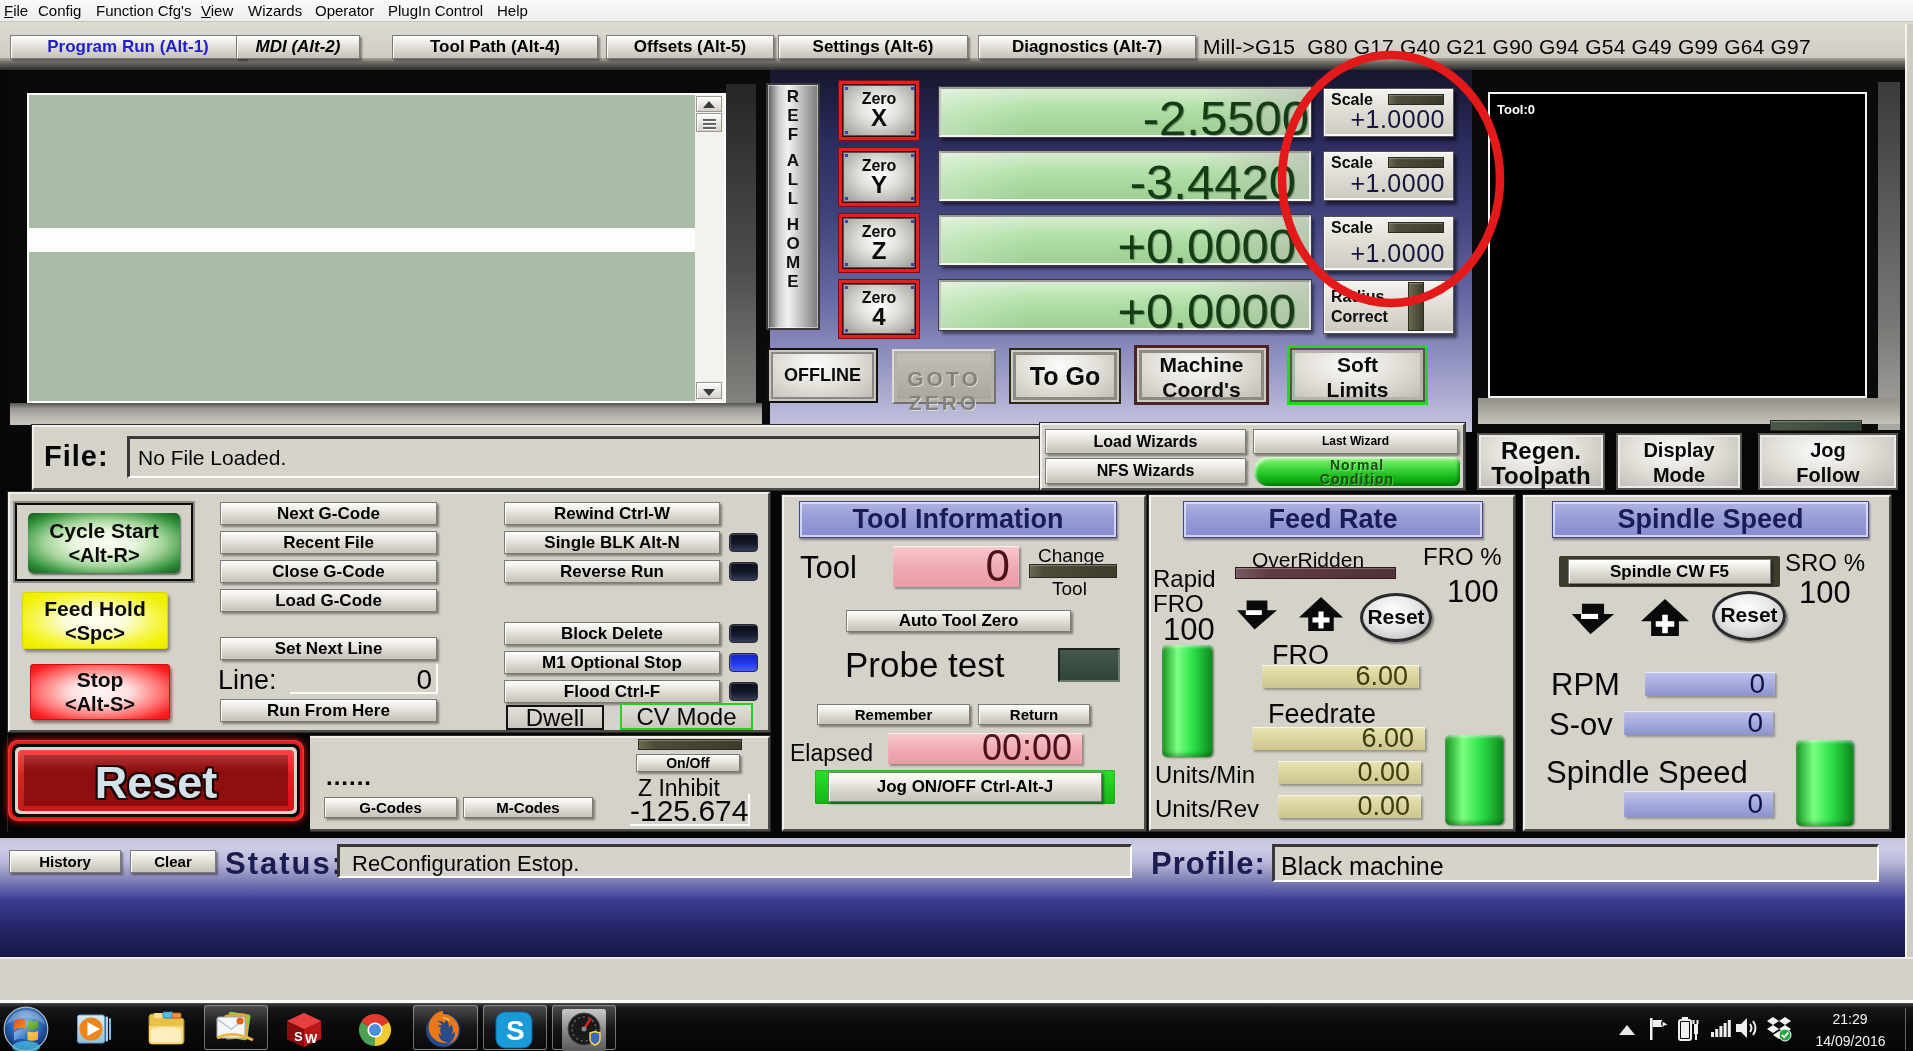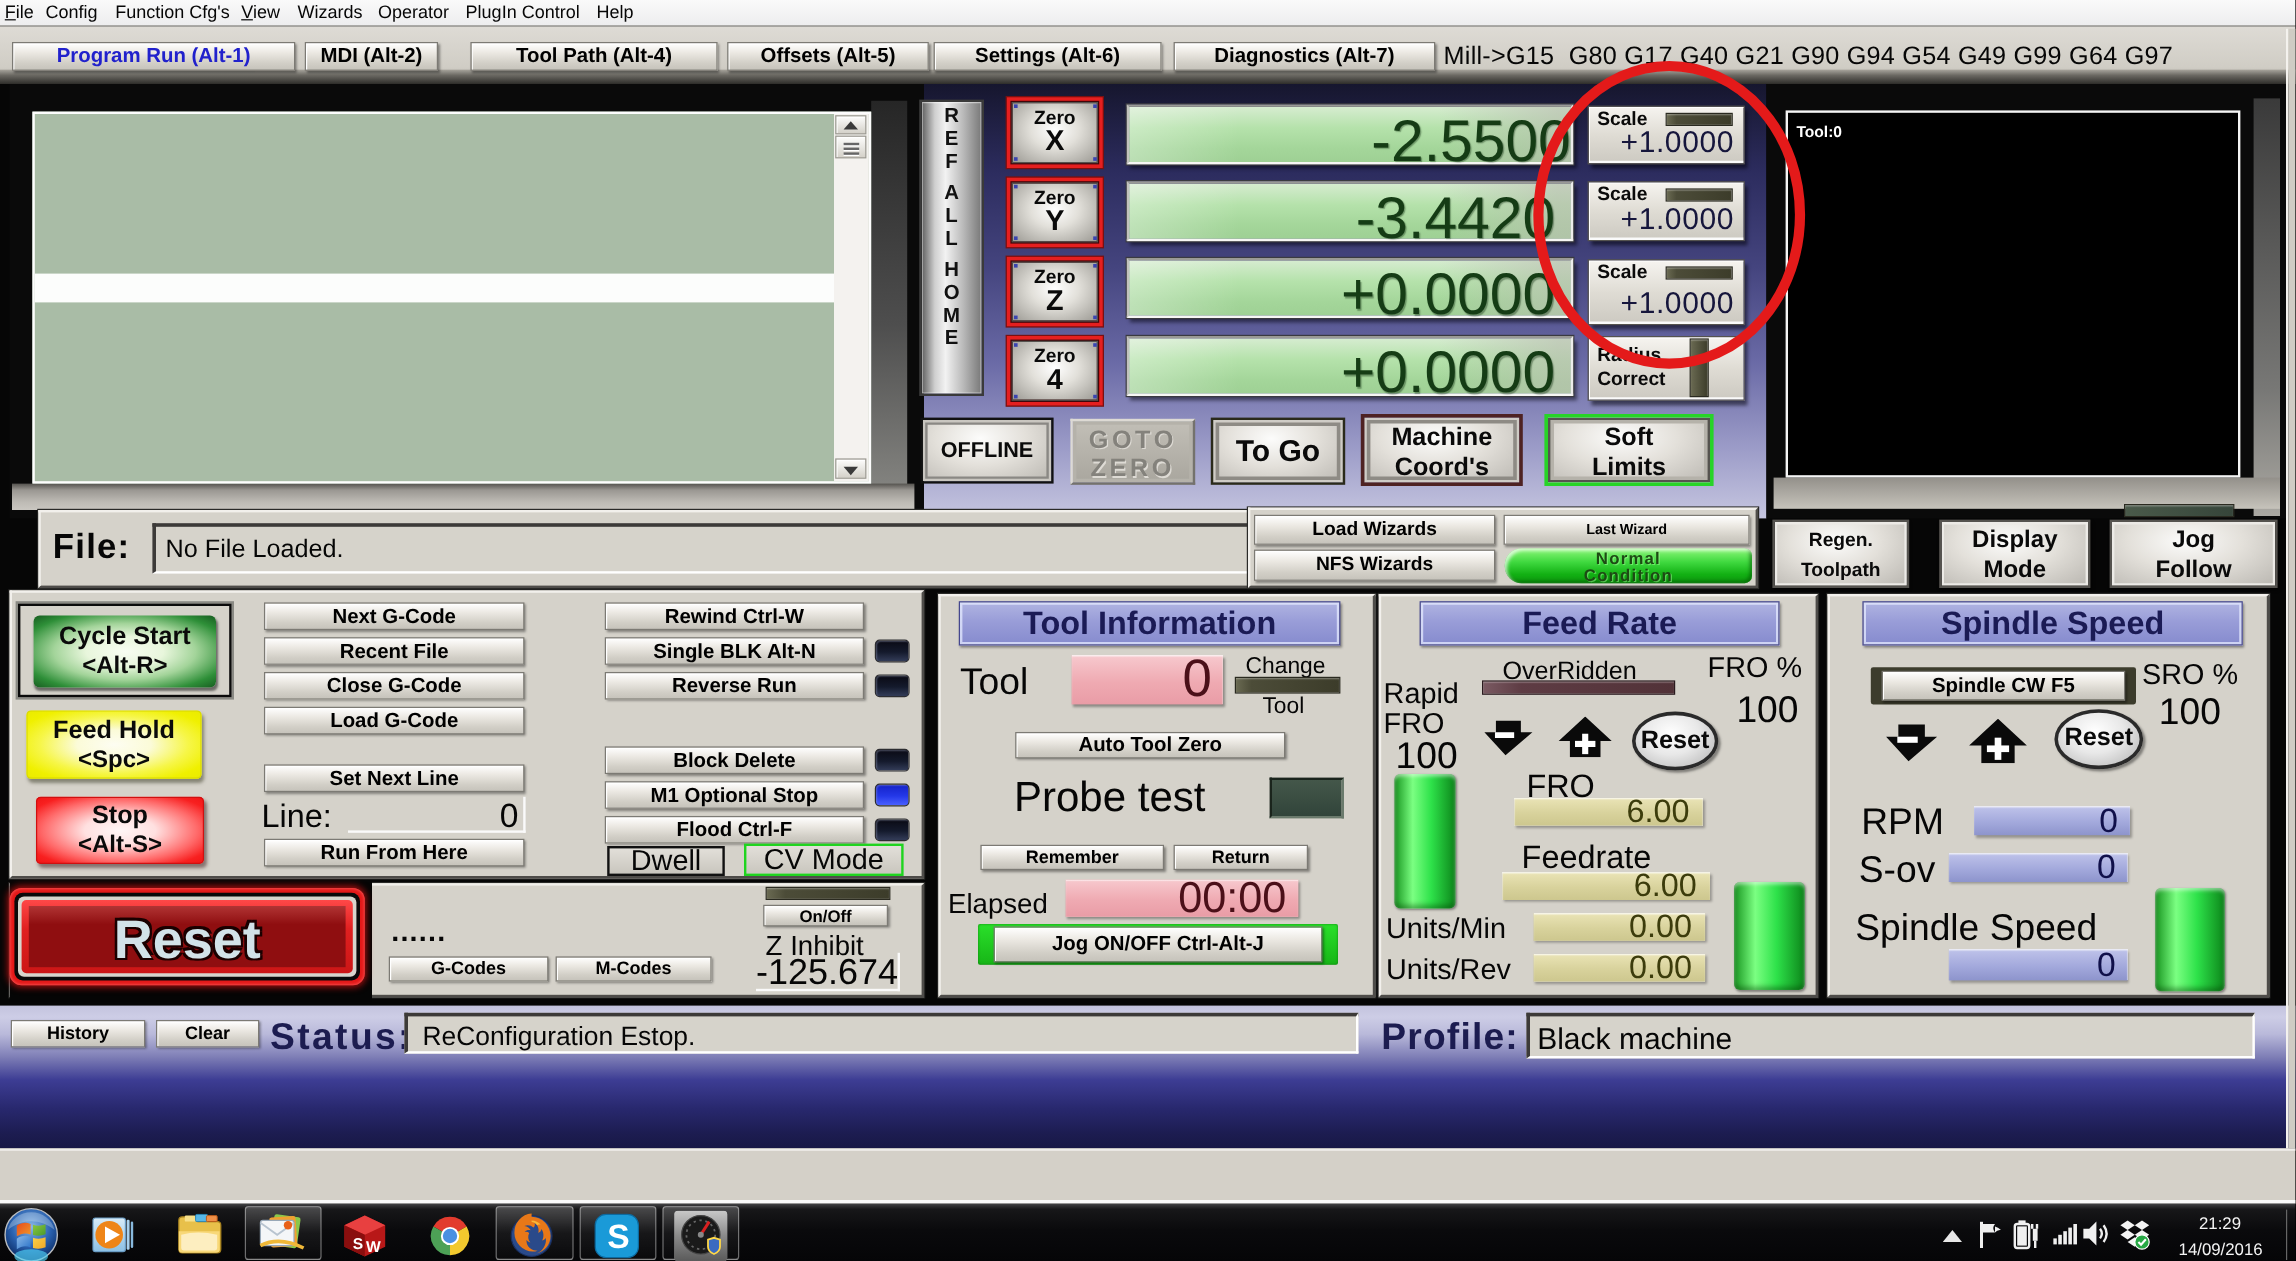--- a/index.html
+++ b/index.html
@@ -42,21 +42,21 @@
   <div class="lab" style="left:201px;top:2px;font-size:15px;"><u>V</u>iew</div>
   <div class="lab" style="left:248px;top:2px;font-size:15px;">Wizards</div>
   <div class="lab" style="left:315px;top:2px;font-size:15px;">Operator</div>
   <div class="lab" style="left:388px;top:2px;font-size:15px;">PlugIn Control</div>
   <div class="lab" style="left:497px;top:2px;font-size:15px;">Help</div>
 </div>
 
 <div class="b" id="tabbar" style="left:0;top:22px;width:1913px;height:48px;background:linear-gradient(180deg,#dedbd5 0%,#d0cdc5 70%,#b8b5ad 100%);">
   <div class="b" style="left:0;top:36px;width:1913px;height:12px;background:linear-gradient(180deg,#a8a59d 0%,#6a6862 40%,#2e2d2a 100%);"></div>
   <div class="btn" style="left:10px;top:13px;width:236px;height:24px;font-size:17px;line-height:22px;color:#2121cc;">Program Run (Alt-1)</div>
-  <div class="btn" style="left:254px;top:13px;width:111px;height:24px;font-size:17px;line-height:22px;">MDI (Alt-2)</div>
+  <div class="btn" style="left:236px;top:13px;width:124px;height:24px;font-size:17px;line-height:22px;font-style:italic;">MDI (Alt-2)</div>
   <div class="btn" style="left:392px;top:13px;width:206px;height:24px;font-size:17px;line-height:22px;">Tool Path (Alt-4)</div>
   <div class="btn" style="left:606px;top:13px;width:168px;height:24px;font-size:17px;line-height:22px;">Offsets (Alt-5)</div>
   <div class="btn" style="left:778px;top:13px;width:190px;height:24px;font-size:17px;line-height:22px;">Settings (Alt-6)</div>
   <div class="btn" style="left:978px;top:13px;width:218px;height:24px;font-size:17px;line-height:22px;">Diagnostics (Alt-7)</div>
   <div class="lab" style="left:1203px;top:13px;font-size:21px;letter-spacing:0.2px;">Mill-&gt;G15&nbsp; G80 G17 G40 G21 G90 G94 G54 G49 G99 G64 G97</div>
 </div>
 
 <div class="b" id="main" style="left:0;top:70px;width:1913px;height:933px;background:#060606;"></div>
 
 <div class="b" style="left:757px;top:70px;width:715px;height:362px;background:linear-gradient(180deg,#16162e 0%,#2c2c5e 20%,#44447e 42%,#6a6aa6 64%,#9c9cc8 84%,#c6c6e0 100%);"></div>
@@ -151,21 +151,21 @@
       <span class="scl oled"></span>
       <span class="scv">+1.0000</span>
   </div>
 
   <div class="b scale" style="left:1323px;top:280px;width:131px;height:54px;">
     <span style="position:absolute;left:7px;top:6px;font-size:16px;font-weight:bold;line-height:20px;color:#0a0a0a;">Radius<br>Correct</span>
     <span class="oled" style="left:84px;top:1px;width:16px;height:49px;background:linear-gradient(90deg,#6a6a52,#3c3c2a);"></span>
   </div>
 
   <div class="sil" style="left:767px;top:348px;width:111px;height:55px;border:2px solid #111;box-shadow:inset 0 0 0 2px #c9c6c0, inset 0 0 0 4px #8a8884;font-size:18px;line-height:51px;">OFFLINE</div>
-  <div class="b" style="left:892px;top:349px;width:104px;height:55px;background:linear-gradient(180deg,#c2bfb7,#a9a69e);border:2px solid;border-color:#dddad4 #74726c #74726c #dddad4;box-shadow:inset 0 0 0 3px #b5b2aa;font-size:21px;font-weight:bold;color:#84827c;text-align:center;line-height:24px;padding-top:4px;letter-spacing:3px;text-shadow:1px 1px 0 #dedbd5;">GOTO<br>ZERO</div>
+  <div class="b" style="left:892px;top:349px;width:104px;height:55px;background:linear-gradient(180deg,#c2bfb7,#a9a69e);border:2px solid;border-color:#dddad4 #74726c #74726c #dddad4;box-shadow:inset 0 0 0 3px #b5b2aa;font-size:21px;font-weight:bold;color:#84827c;text-align:center;line-height:24px;padding-top:16px;letter-spacing:3px;text-shadow:1px 1px 0 #dedbd5;">GOTO<br>ZERO</div>
   <div class="sil" style="left:1009px;top:348px;width:112px;height:56px;border:2px solid #2a2a1a;box-shadow:inset 0 0 0 2px #cfccc6, inset 0 0 0 5px #8e8b85;font-size:25px;line-height:52px;">To Go</div>
   <div class="sil" style="left:1134px;top:345px;width:135px;height:60px;border:3px solid #4e2222;box-shadow:inset 0 0 0 2px #cfccc6, inset 0 0 0 5px #8e8b85;font-size:21px;line-height:25px;padding-top:4px;">Machine<br>Coord's</div>
   <div class="sil" style="left:1287px;top:345px;width:141px;height:60px;border:3px solid #27d427;box-shadow:inset 0 0 0 2px #55534f, inset 0 0 0 5px #b5b2aa;font-size:21px;line-height:25px;padding-top:4px;">Soft<br>Limits</div>
 </div>
 
 <div class="b" id="tp" style="left:1472px;top:70px;width:433px;height:362px;background:#0a0a0a;">
   <div class="b" style="left:406px;top:12px;width:22px;height:348px;background:linear-gradient(180deg,#3a3a3a,#787876 70%,#aaa8a2 100%);"></div>
   <div class="b" style="left:6px;top:328px;width:422px;height:26px;background:linear-gradient(180deg,#93908a,#c6c3bb);"></div>
   <div class="b" style="left:16px;top:22px;width:379px;height:306px;background:#000;border:2px solid #f5f5f5;">
     <div class="lab" style="left:7px;top:8px;color:#fff;font-size:13px;font-weight:bold;">Tool:0</div>
@@ -178,21 +178,21 @@
     <div class="sunken" style="left:93px;top:9px;width:917px;height:42px;">
       <div class="lab" style="left:8px;top:7px;font-size:21px;">No File Loaded.</div>
     </div>
   </div>
   <div class="panel" style="left:1040px;top:423px;width:425px;height:67px;border-width:2px;"></div>
   <div class="btn" style="left:1045px;top:429px;width:201px;height:25px;font-size:16px;line-height:23px;">Load Wizards</div>
   <div class="btn" style="left:1253px;top:429px;width:205px;height:25px;font-size:12px;line-height:23px;">Last Wizard</div>
   <div class="btn" style="left:1045px;top:458px;width:201px;height:26px;font-size:16px;line-height:24px;">NFS Wizards</div>
   <div class="b" style="left:1254px;top:457px;width:206px;height:29px;background:linear-gradient(180deg,#8df87a 0%,#3ed83e 40%,#12b013 75%,#0e9a10 100%);border-radius:14px 6px 6px 14px;box-shadow:inset 2px 2px 3px rgba(255,255,255,0.7), inset -2px -2px 3px rgba(0,90,0,0.6);text-align:center;color:#1d4a14;font-weight:bold;font-size:14px;line-height:14px;padding-top:1px;letter-spacing:1px;text-shadow:1px 1px 0 rgba(160,255,150,0.5);">Normal<br>Condition</div>
   <div class="oled" style="left:1770px;top:420px;width:92px;height:11px;background:linear-gradient(90deg,#4a5a4a,#36453a);"></div>
-  <div class="sil" style="left:1477px;top:433px;width:114px;height:57px;border:2px solid #55534f;box-shadow:inset 0 0 0 2px #eceae6, 1px 2px 2px rgba(0,0,0,0.5);font-size:16px;line-height:25px;padding-top:3px;">Regen.<br>Toolpath</div>
+  <div class="sil" style="left:1477px;top:433px;width:128px;height:57px;border:2px solid #55534f;box-shadow:inset 0 0 0 2px #eceae6, 1px 2px 2px rgba(0,0,0,0.5);font-size:24px;line-height:25px;padding-top:3px;">Regen.<br>Toolpath</div>
   <div class="sil" style="left:1616px;top:433px;width:126px;height:57px;border:2px solid #55534f;box-shadow:inset 0 0 0 2px #eceae6, 1px 2px 2px rgba(0,0,0,0.5);font-size:20px;line-height:25px;padding-top:3px;">Display<br>Mode</div>
   <div class="sil" style="left:1758px;top:433px;width:140px;height:57px;border:2px solid #55534f;box-shadow:inset 0 0 0 2px #eceae6, 1px 2px 2px rgba(0,0,0,0.5);font-size:20px;line-height:25px;padding-top:3px;">Jog<br>Follow</div>
 </div>
 
 <div class="b" id="panels">
 
   <div class="panel" style="left:8px;top:492px;width:762px;height:240px;"></div>
 
   <div class="b" style="left:15px;top:503px;width:178px;height:78px;background:#d5d2ca;border:2px solid #0a0a0a;box-shadow:0 0 0 2px #8a8a84;">
     <div class="b" style="left:11px;top:8px;right:11px;bottom:6px;background:radial-gradient(ellipse at 50% 50%, #f8fdf2 0%, #e8f6dc 30%, #a3d49a 55%, #2e8f38 82%, #175c20 100%);border-radius:5px;box-shadow:1px 2px 2px rgba(0,0,0,0.5);display:flex;flex-direction:column;align-items:center;justify-content:center;font-weight:bold;font-size:21px;line-height:24px;color:#0a0a0a;">Cycle Start<span style="font-size:20px;">&lt;Alt-R&gt;</span></div>

